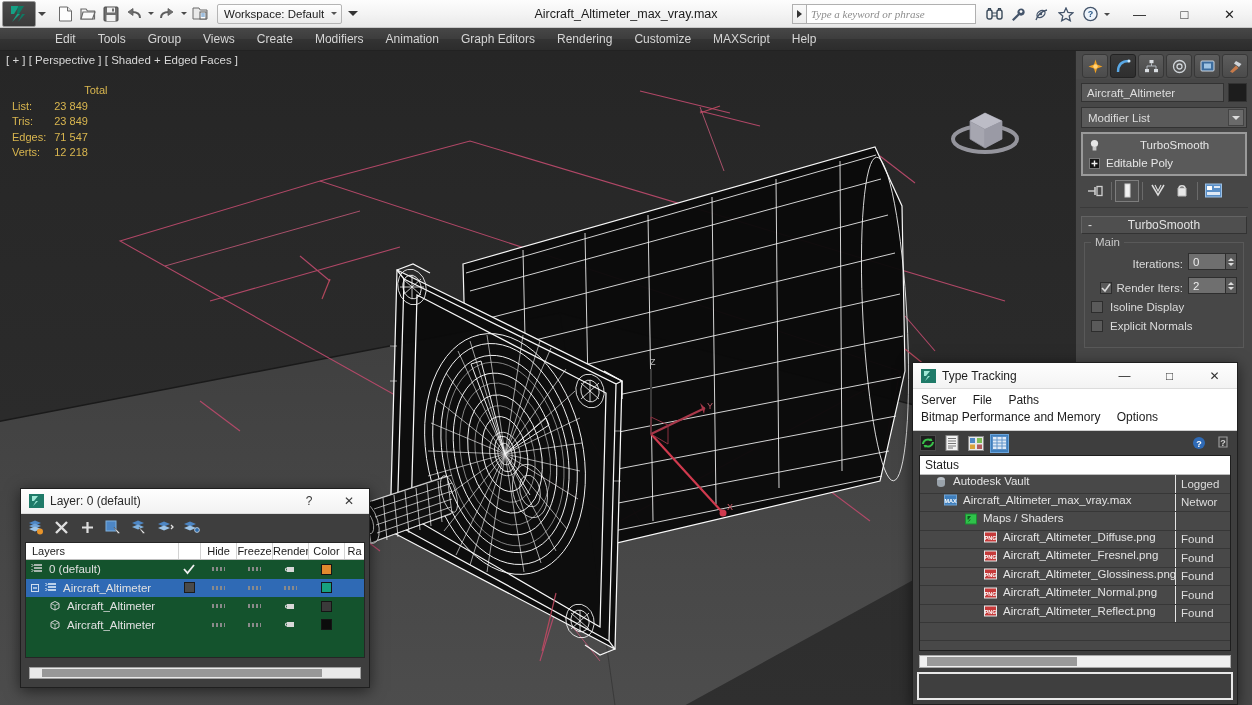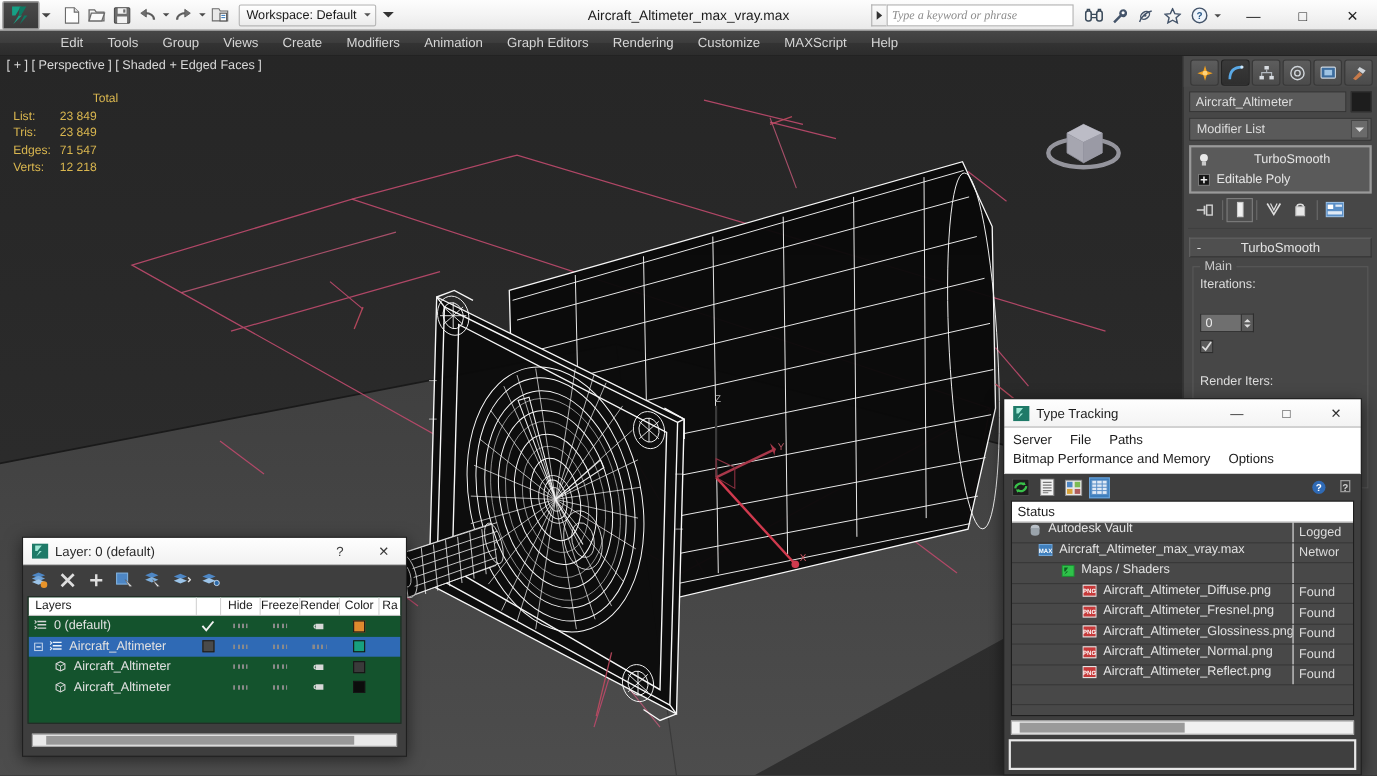--- a/index.html
+++ b/index.html
@@ -179,21 +179,21 @@
   .rollout-hdr .minus {
     position: absolute; left: 6px; color: #ddd; font-size: 12px; line-height: 12px;
   }
   .grpbox {
     margin: 8px 8px 0 8px; border: 1px solid #595959; padding: 10px 6px 8px 6px; position: relative;
   }
   .grpbox .gtitle {
     position: absolute; top: -7px; left: 6px; background: #474747;
     padding: 0 4px; font-size: 11.5px; color: #c9c9c9;
   }
-  .field-row { display: flex; align-items: flex-start; justify-content: flex-end; gap: 20px; margin-bottom: 7px; flex-direction: column; }
+  .field-row { display: flex; align-items: flex-end; justify-content: flex-end; gap: 5px; margin-bottom: 7px; }
   .field-row .flabel { font-size: 11.5px; color: #dcdcdc; }
   .spin { display: flex; align-items: center; }
   .spin .sval {
     width: 38px; height: 17px; background: #6f6f6f; border: 1px solid #2e2e2e;
     color: #ececec; font-size: 11.5px; padding-left: 4px; line-height: 16px;
   }
   .spin .sarrows {
     width: 11px; height: 17px; background: #5a5a5a; border: 1px solid #2e2e2e; border-left: none;
     display: flex; flex-direction: column; align-items: center; justify-content: center; gap: 2px;
   }

